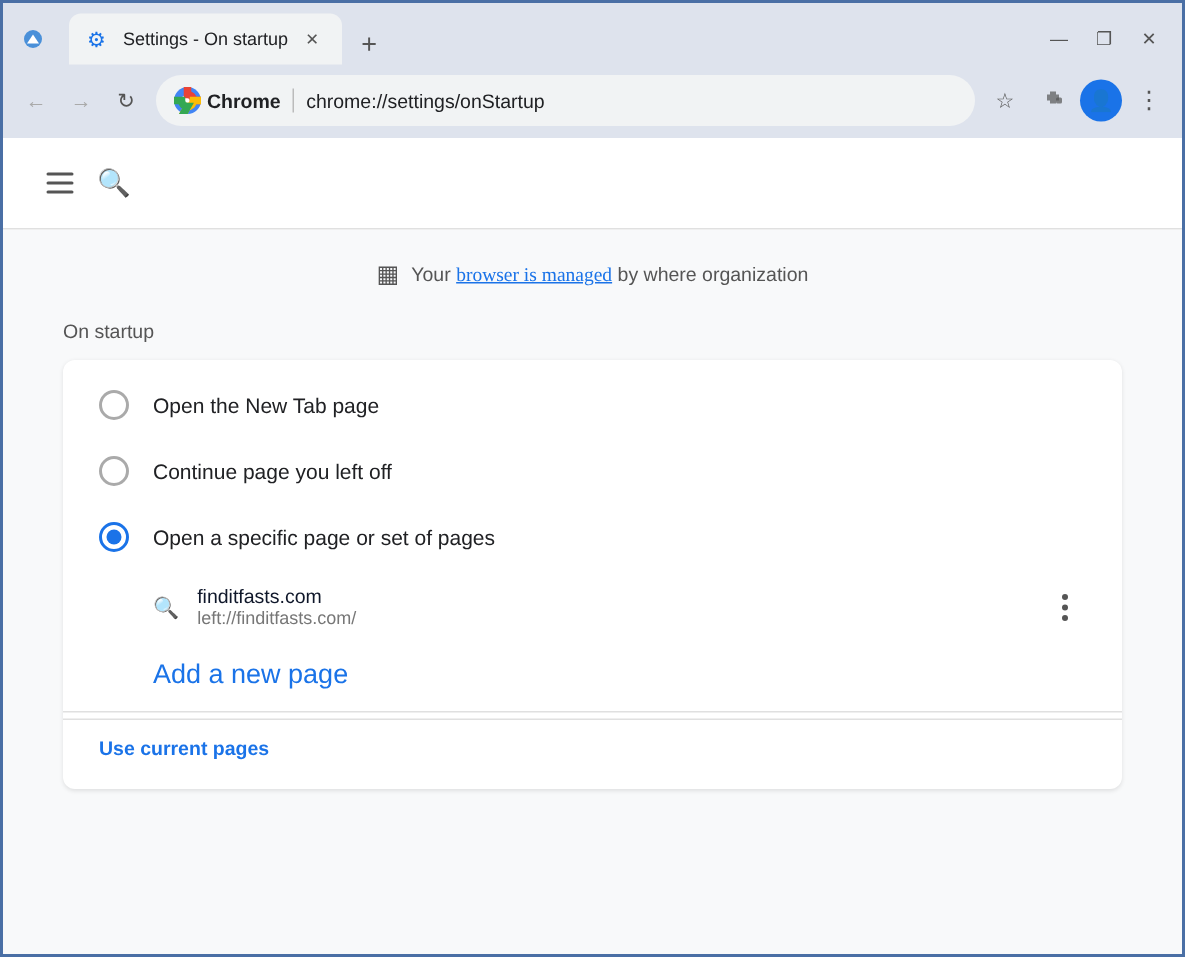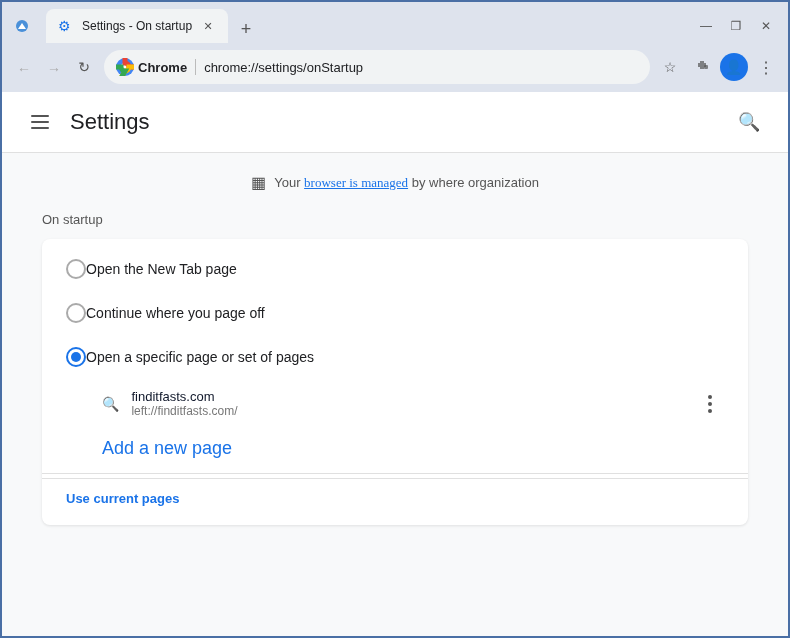--- a/index.html
+++ b/index.html
@@ -399,20 +399,21 @@
       padding: 8px 0;
       box-shadow: 0 1px 3px rgba(0,0,0,0.1);
       position: relative;
       z-index: 1;
     }
 
     .option-row {
       display: flex;
       align-items: center;
       padding: 12px 24px;
+      gap: 16px;
       cursor: pointer;
     }
 
     .radio-btn {
       width: 20px;
       height: 20px;
       border-radius: 50%;
       border: 2px solid #aaa;
       display: flex;
       align-items: center;
@@ -583,21 +584,20 @@
   </div>
 
   <div class="page-content">
 
     <div class="settings-header">
       <button class="hamburger-btn">
         <div class="ham-line"></div>
         <div class="ham-line"></div>
         <div class="ham-line"></div>
       </button>
-      <h1 class="settings-title">Settings</h1>
       <button class="search-btn">🔍</button>
     </div>
 
     <div class="main-content">
 
       <div class="watermark">PC</div>
 
       <div class="managed-notice">
         <span class="managed-icon">▦</span>
         <span class="managed-text">
@@ -613,21 +613,21 @@
 
         <div class="option-row">
           <div class="radio-btn">
           </div>
           <span class="option-label">Open the New Tab page</span>
         </div>
 
         <div class="option-row">
           <div class="radio-btn">
           </div>
-          <span class="option-label">Continue where you page off</span>
+          <span class="option-label">Continue page you left off</span>
         </div>
 
         <div class="option-row">
           <div class="radio-btn selected">
             <div class="radio-inner"></div>
           </div>
           <span class="option-label">Open a specific page or set of pages</span>
         </div>
 
         <div class="page-entry">

